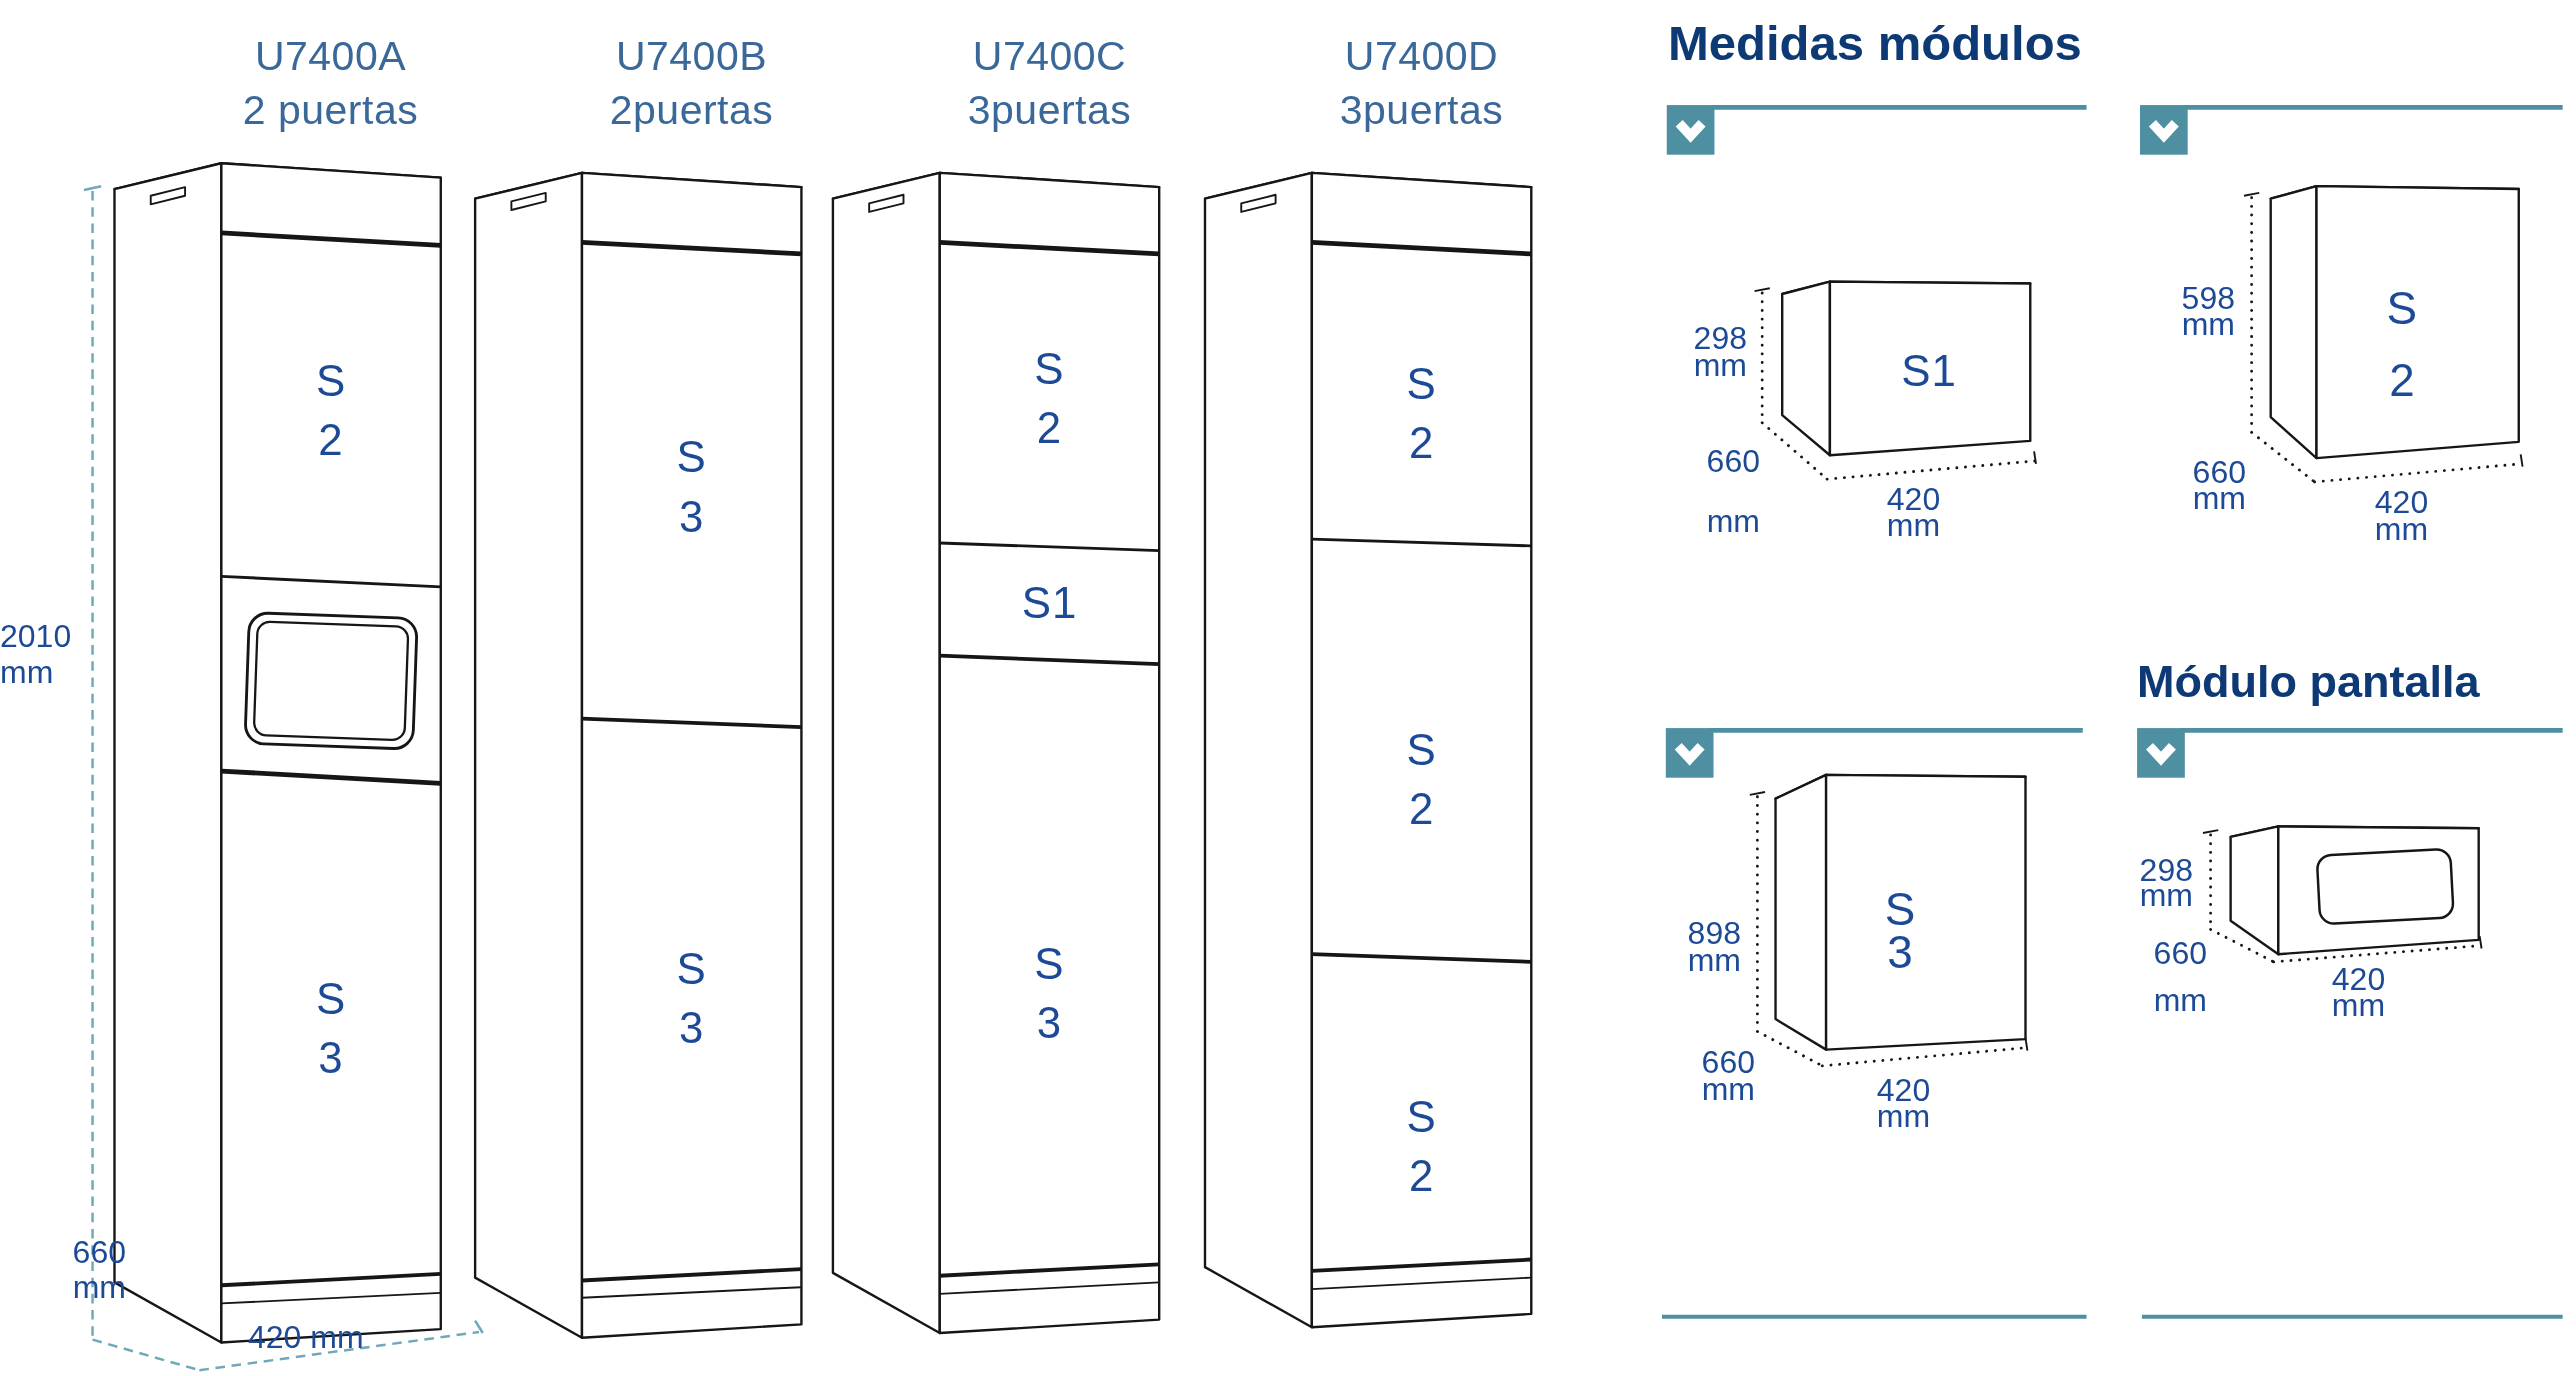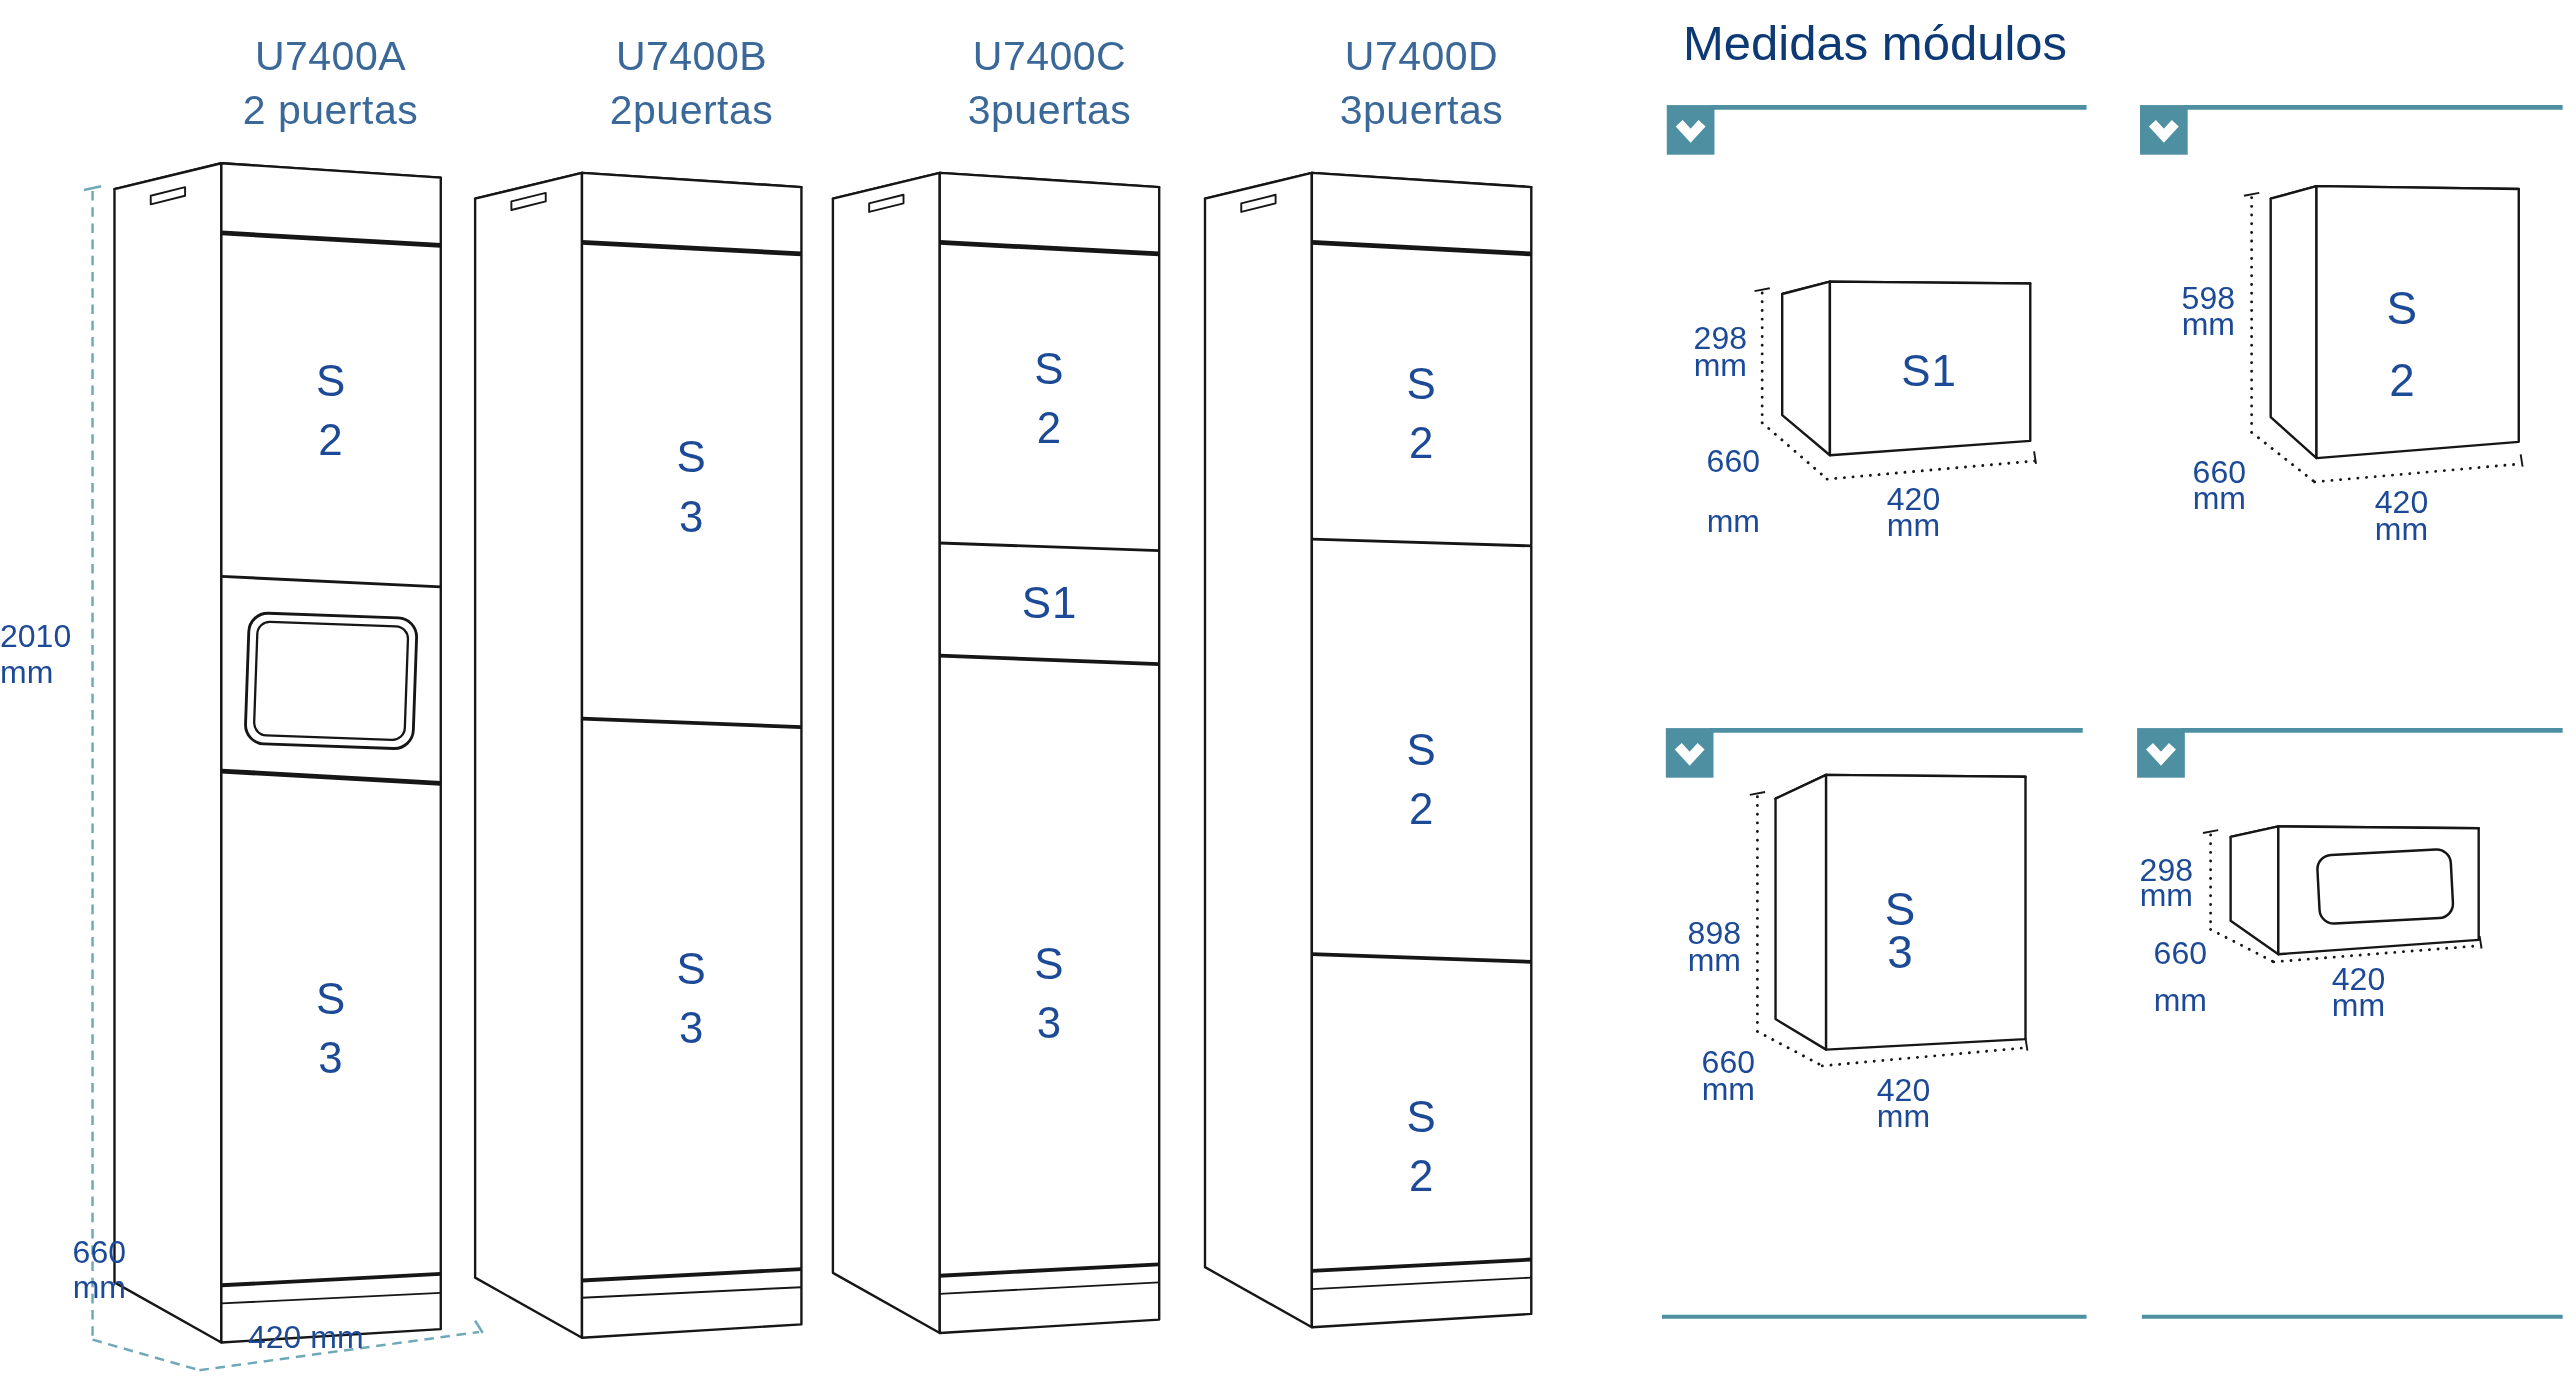--- a/index.html
+++ b/index.html
@@ -7,21 +7,21 @@
     position:relative;width:2576px;height:1377px;background:#ffffff;overflow:hidden;
     font-family:"Liberation Sans",sans-serif;
   }
   #art{position:absolute;left:0;top:0;}
   .abs{position:absolute;}
   .cab-label{
     width:305px;text-align:center;font-size:41px;line-height:54px;
     color:var(--steel);letter-spacing:0.5px;
   }
   .sec-title{
-    font-weight:normal;color:var(--navyDark);letter-spacing:0px;white-space:nowrap;margin-left:15px;
+    font-weight:bold;color:var(--navyDark);letter-spacing:0px;white-space:nowrap;
   }
   .sec-title.main{font-size:49px;}
   .sec-title.sub{font-size:45px;}
   .dim{color:var(--navy);white-space:nowrap;}
   .dim div{white-space:nowrap;}
 </style>
 </head>
 <body>
 
 <div id="stage">
@@ -137,20 +137,21 @@
       <polygon points="2388,866 2598,868 2598,985 2388,1000" fill="#ffffff" stroke="#161616" stroke-width="2.5" stroke-linejoin="round"></polygon>
       <line x1="2317" y1="875" x2="2317" y2="968" stroke-width="3" stroke="#161616" stroke-dasharray="0.1 9" stroke-linecap="round"></line>
       <line x1="2309" y1="873" x2="2325" y2="870" stroke-width="2" stroke="#161616"></line>
       <line x1="2317" y1="974" x2="2383" y2="1008" stroke-width="3" stroke="#161616" stroke-dasharray="0.1 9" stroke-linecap="round"></line>
       <line x1="2383" y1="1008" x2="2600" y2="991" stroke-width="3" stroke="#161616" stroke-dasharray="0.1 9" stroke-linecap="round"></line>
       <line x1="2599" y1="981" x2="2601" y2="994" stroke-width="2" stroke="#161616"></line>
       <rect x="2430" y="893" width="140" height="72" rx="15" fill="#ffffff" stroke="#161616" stroke-width="2.6" transform="rotate(-3 2500 929)"></rect>
     </svg>
 
   <div class="abs sec-title main" style="left:1668px;top:15.3px;">Medidas módulos</div>
+  <div class="abs sec-title sub" style="left:2137px;top:656px;">Módulo pantalla</div>
 
   <div class="abs cab-label" style="left:178px;top:29px;">
     <div>U7400A</div>
     <div>2 puertas</div>
   </div>
   <div class="abs cab-label" style="left:539px;top:29px;">
     <div>U7400B</div>
     <div>2puertas</div>
   </div>
   <div class="abs cab-label" style="left:897px;top:29px;">

